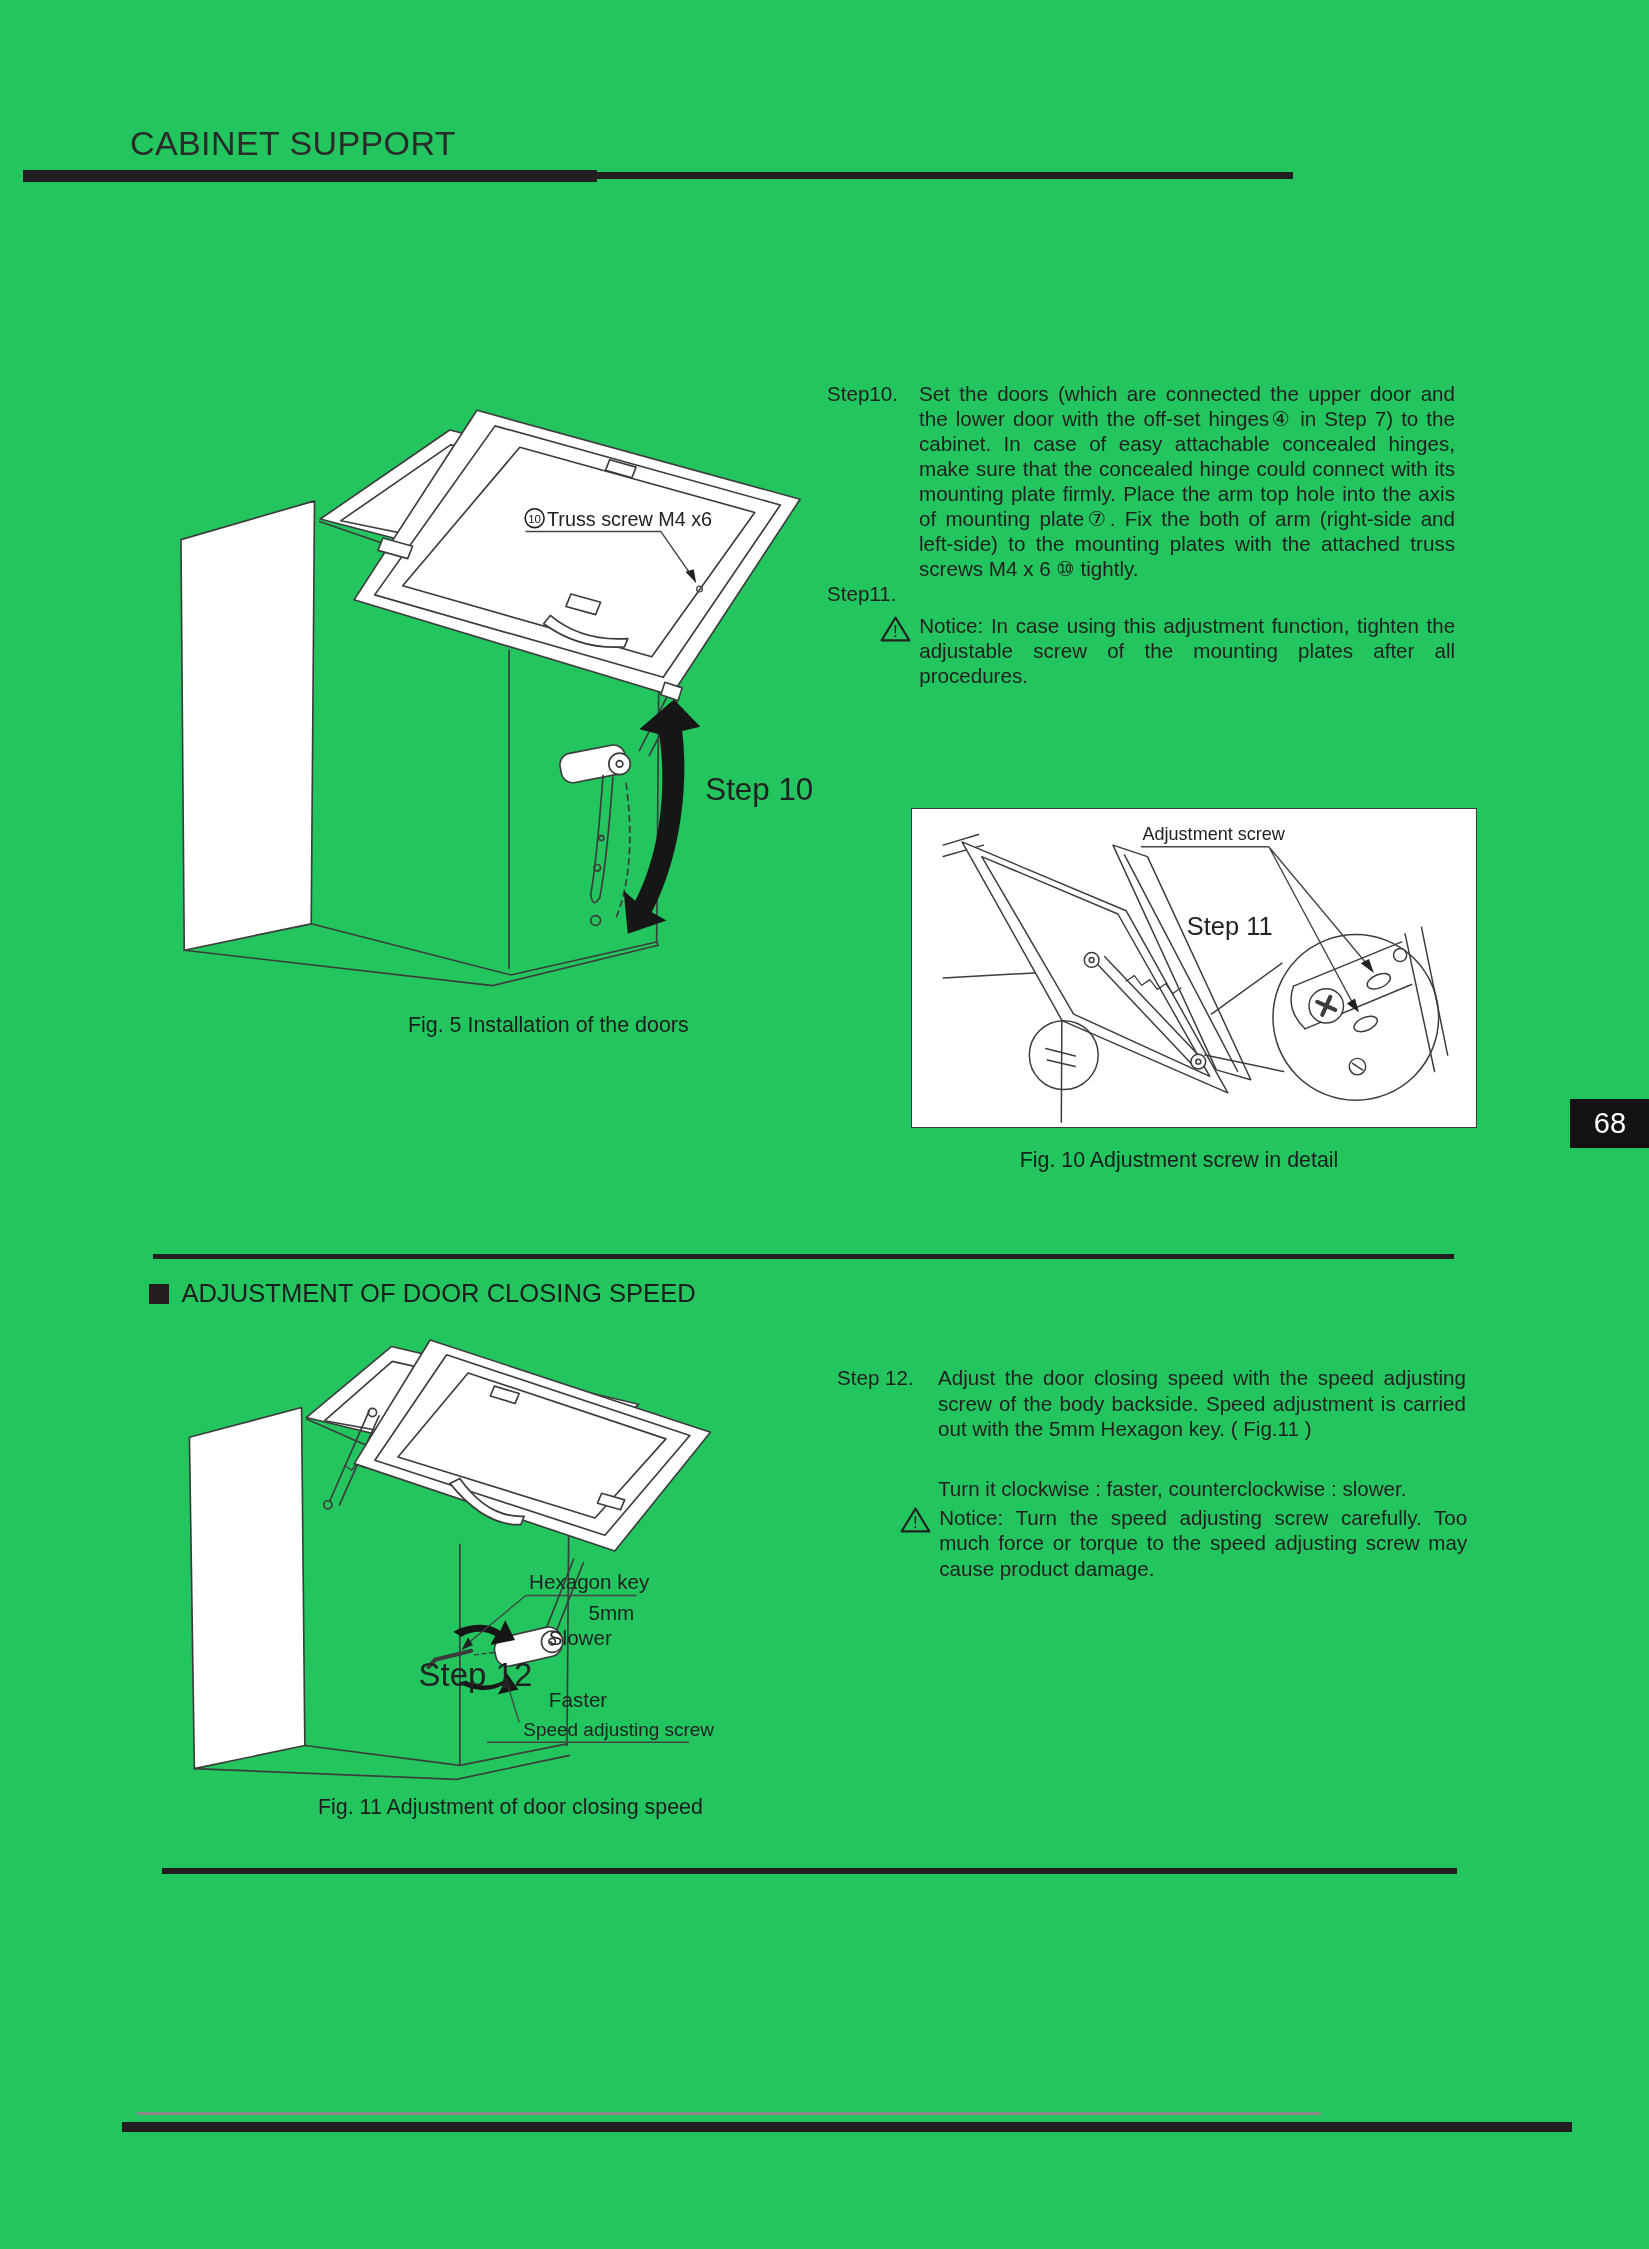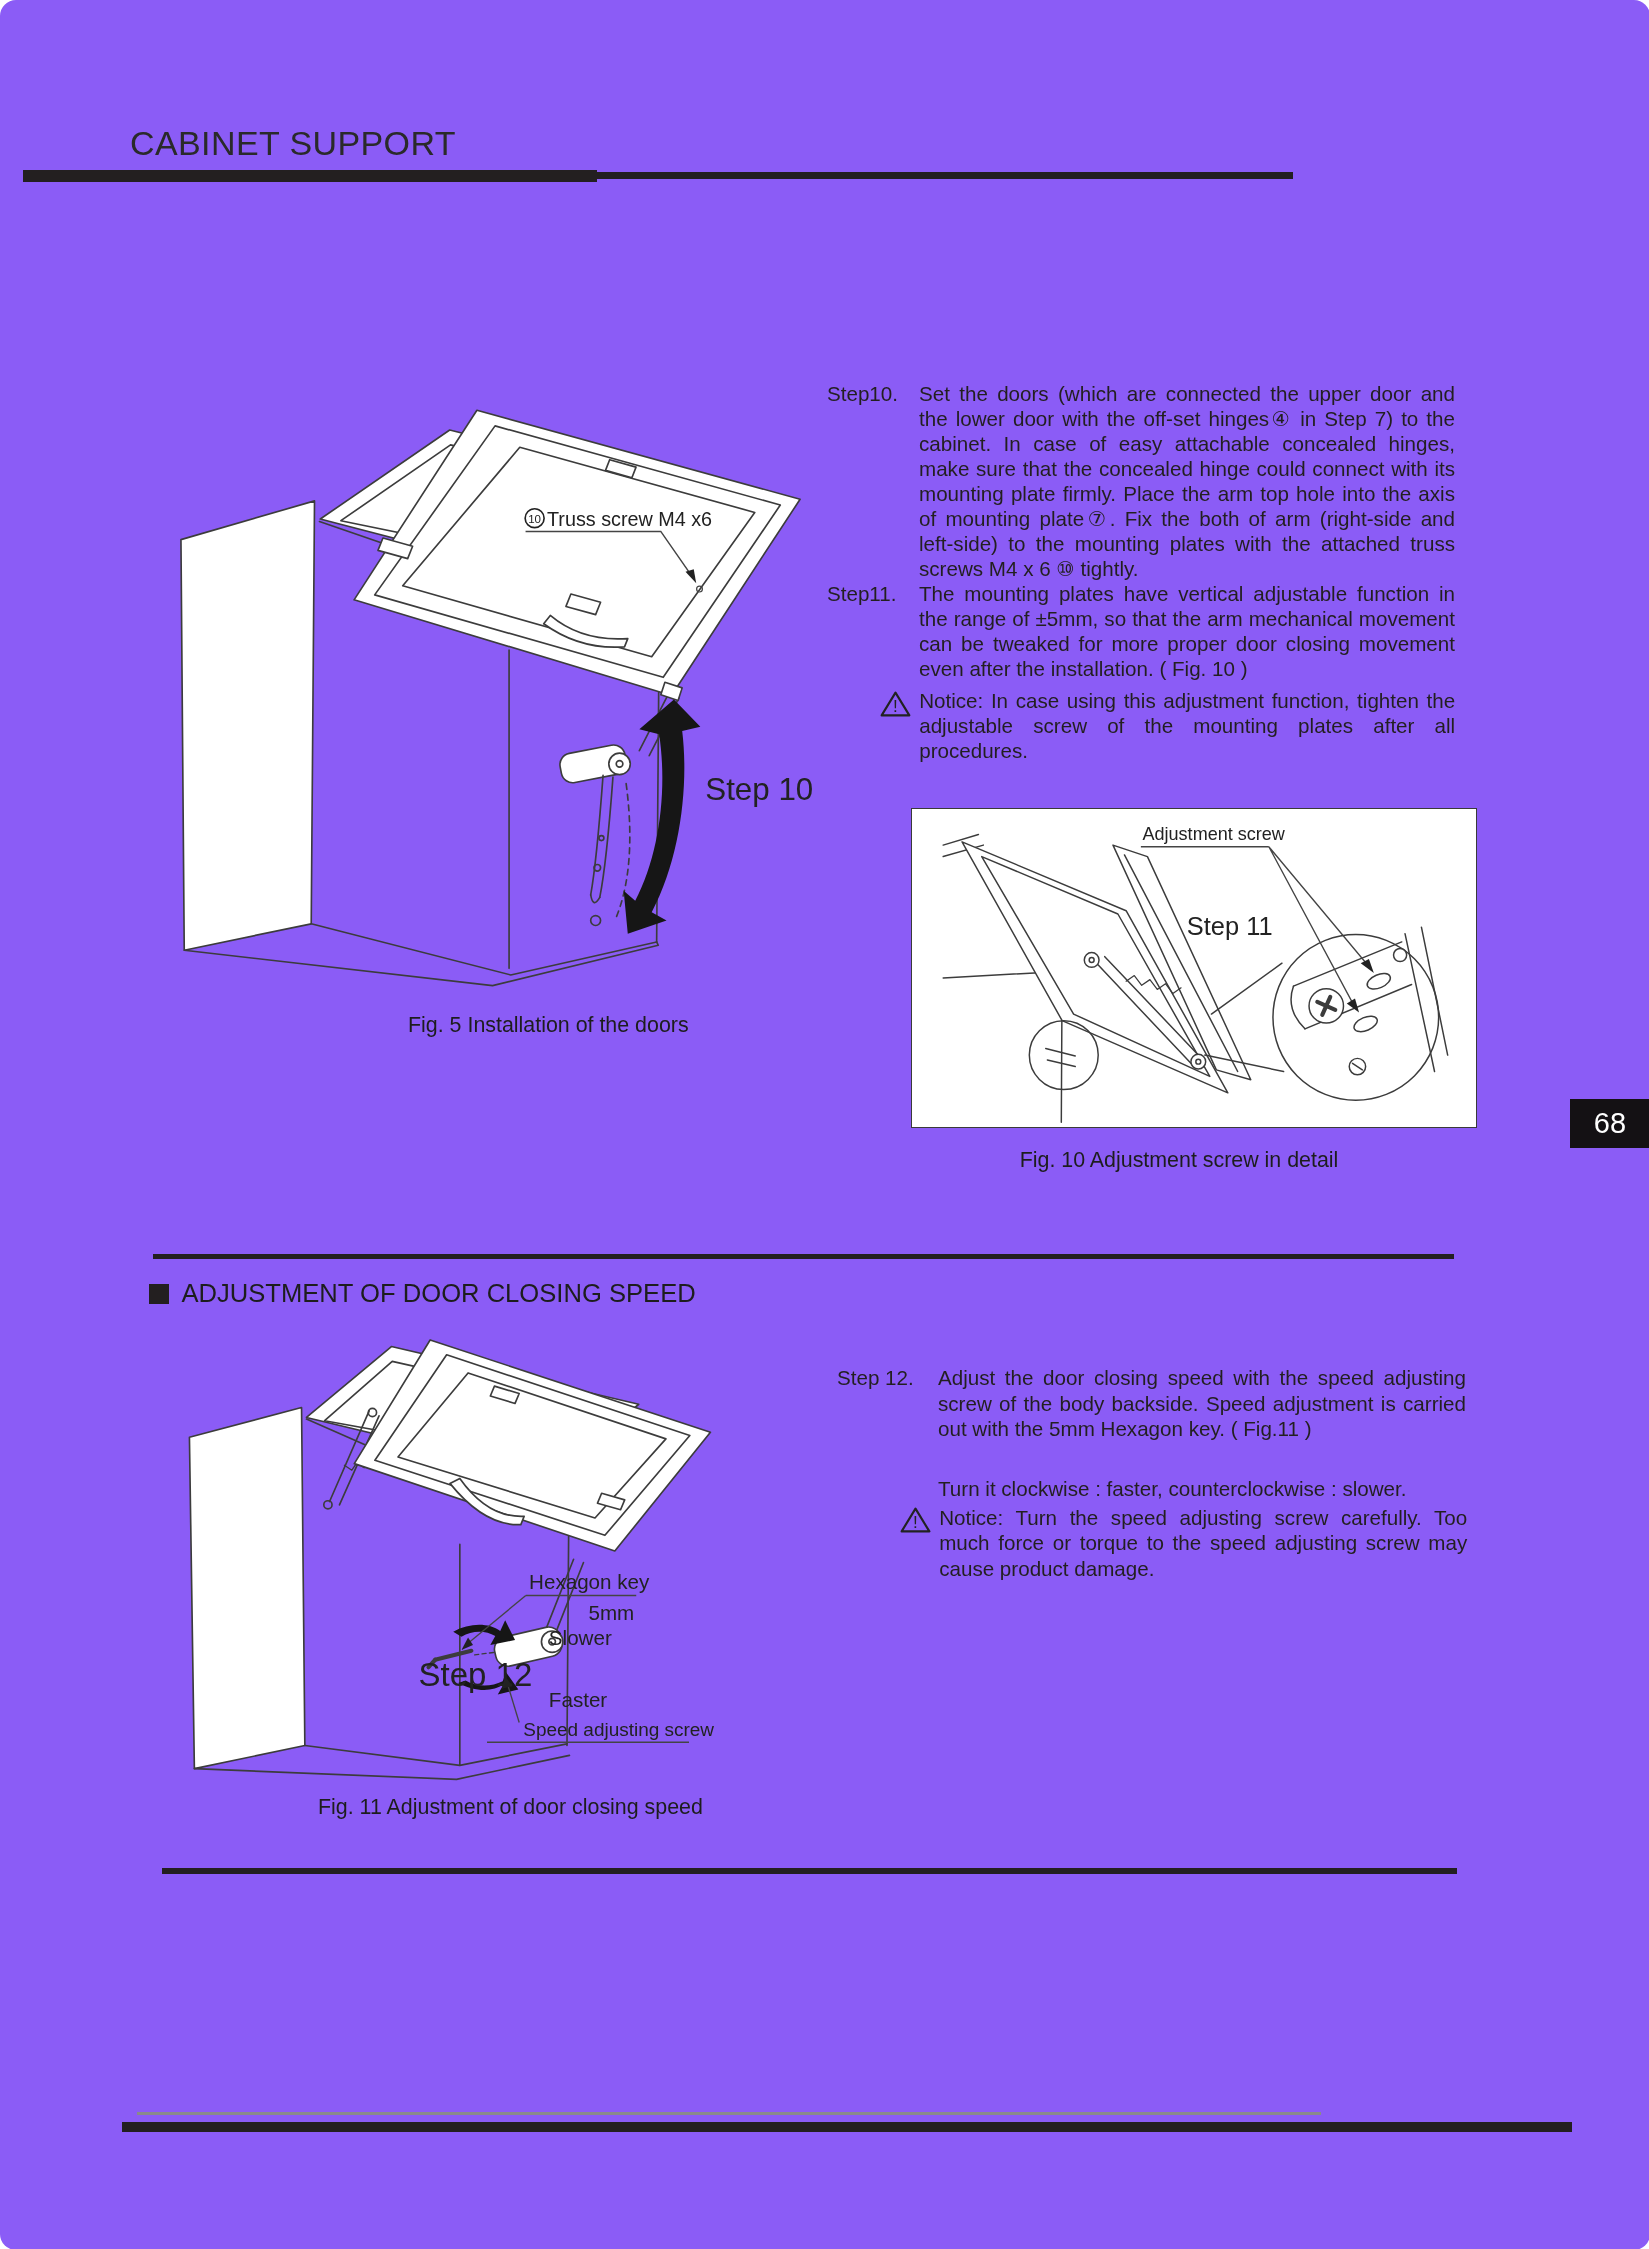--- a/index.html
+++ b/index.html
@@ -1,17 +1,17 @@
 <!DOCTYPE html>
 <html style="font-size:13px"><head>
 <meta charset="utf-8">
 <style>
   html,body{margin:0;padding:0;background:#ffffff;}
-  .page{position:relative;width:1650px;height:2250px;background:#8b5cf6;overflow:hidden;
-        font-family:"Liberation Sans","DejaVu Sans",sans-serif;color:#231f20;border-radius:16px;}
+  .page{position:relative;width:1650px;height:2250px;background:#22c55e;overflow:hidden;
+        font-family:"Liberation Sans","DejaVu Sans",sans-serif;color:#231f20;}
   .abs{position:absolute;}
   .title{font-size:34px;letter-spacing:0.4px;color:#2a2a2a;}
   .bar{background:#231f20;}
   .steps{display:block;}
   .step-row{display:flex;align-items:flex-start;}
   .step-label{width:92px;flex:none;font-size:20.6px;line-height:25px;}
   .step-text{width:536px;font-size:20.6px;line-height:25px;text-align:justify;}
   .step-text2{width:536px;font-size:20.6px;line-height:25px;}
   .notice-row{display:flex;align-items:flex-start;margin-top:7.4px;}
   .notice-icon{flex:none;width:31px;height:28px;margin-left:53px;margin-right:8.2px;margin-top:1.6px;}
@@ -77,21 +77,20 @@
   </div>
   <div class="abs caption" style="left:408px;top:1013px;">Fig. 5  Installation of the doors</div>
 
   <div class="abs steps" style="left:827px;top:381px;width:635px;">
     <div class="step-row">
       <div class="step-label">Step10.</div>
       <div class="step-text">Set the doors (which are connected the upper door and the lower door with the off-set hinges④ in Step 7) to the cabinet. In case of easy attachable concealed hinges, make sure that the concealed hinge could connect with its mounting plate firmly.  Place the arm top hole into the axis of mounting plate⑦. Fix the both of arm (right-side and left-side) to the mounting plates with the attached truss screws M4 x 6 ⑩ tightly.</div>
     </div>
     <div class="step-row">
       <div class="step-label">Step11.</div>
-      <div class="step-text">The mounting plates have vertical adjustable function in the range of ±5mm, so that the arm mechanical movement can be tweaked for more proper door closing movement even after the installation.  ( Fig. 10 )</div>
     </div>
     <div class="notice-row">
       <svg class="notice-icon" viewBox="0 0 38 34">
         <path d="M19 3 L36 31 L2 31 Z" fill="none" stroke="#222" stroke-width="2.6" stroke-linejoin="round"></path>
         <text x="19" y="27" font-size="21" text-anchor="middle" fill="#222">!</text>
       </svg>
       <div class="step-text">Notice: In case using this adjustment function, tighten the adjustable screw of the mounting plates after all procedures.</div>
     </div>
   </div>
 

